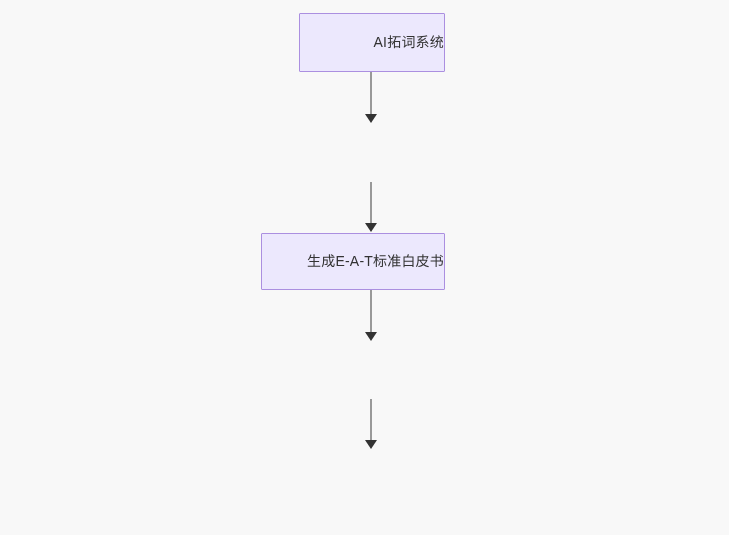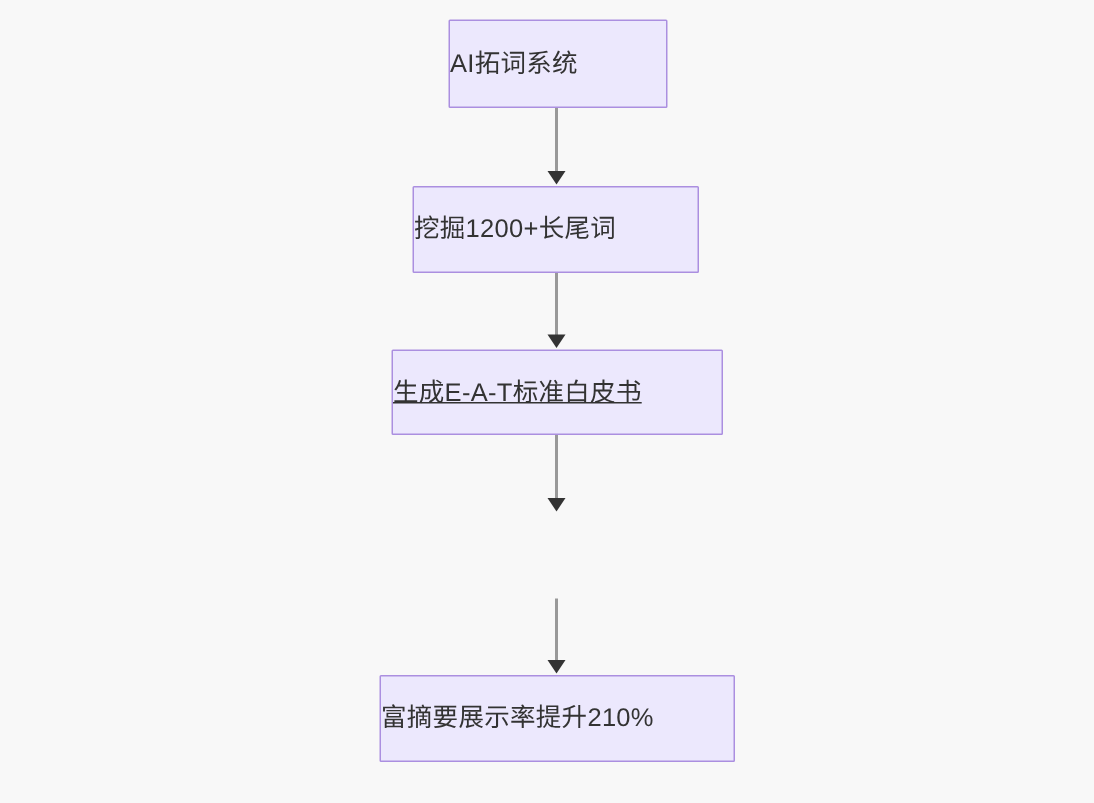--- a/index.html
+++ b/index.html
@@ -23,38 +23,38 @@
   }
 
   .flow-node {
     position: absolute;
     box-sizing: border-box;
     background: #ece8fd;
     border: 1.6px solid #ab8fe0;
     border-radius: 1px;
     display: flex;
     align-items: center;
-    justify-content: flex-start;
+    justify-content: flex-end;
     color: #333333;
-    font-size: 17px;
+    font-size: 14px;
     line-height: 1.25;
     letter-spacing: 0.2px;
     white-space: nowrap;
     font-family: "Liberation Sans", "DejaVu Sans", sans-serif;
   }
 
   .node-label {
     display: block;
     text-align: center;
   }
 
   
   #node-0 { left: 299px; top: 13px;  width: 146px; height: 59px; }
   #node-1 { left: 275px; top: 124px; width: 191px; height: 58px; }
-  #node-2 { left: 261px; top: 233px; width: 221px; height: 57px; text-decoration: underline; }
+  #node-2 { left: 261px; top: 233px; width: 184px; height: 57px; }
   #node-3 { left: 264px; top: 342px; width: 215px; height: 57px; }
   #node-4 { left: 253px; top: 450px; width: 237px; height: 58px; }
 
   
   .connector {
     position: absolute;
     width: 24px;
     left: 359px;
   }
   .connector .stem {
@@ -97,23 +97,20 @@
 
   <div class="flow-node" id="node-0">
     <span class="node-label">AI拓词系统</span>
   </div>
 
   <div class="connector" id="connector-0">
     <div class="stem"></div>
     <div class="arrowhead"></div>
   </div>
 
-  <div class="flow-node" id="node-1">
-    <span class="node-label">挖掘1200+长尾词</span>
-  </div>
 
   <div class="connector" id="connector-1">
     <div class="stem"></div>
     <div class="arrowhead"></div>
   </div>
 
   <div class="flow-node" id="node-2">
     <span class="node-label">生成E-A-T标准白皮书</span>
   </div>
 
@@ -121,17 +118,14 @@
     <div class="stem"></div>
     <div class="arrowhead"></div>
   </div>
 
 
   <div class="connector" id="connector-3">
     <div class="stem"></div>
     <div class="arrowhead"></div>
   </div>
 
-  <div class="flow-node" id="node-4">
-    <span class="node-label">富摘要展示率提升210%</span>
-  </div>
 
 </div>
 
 </body></html>

